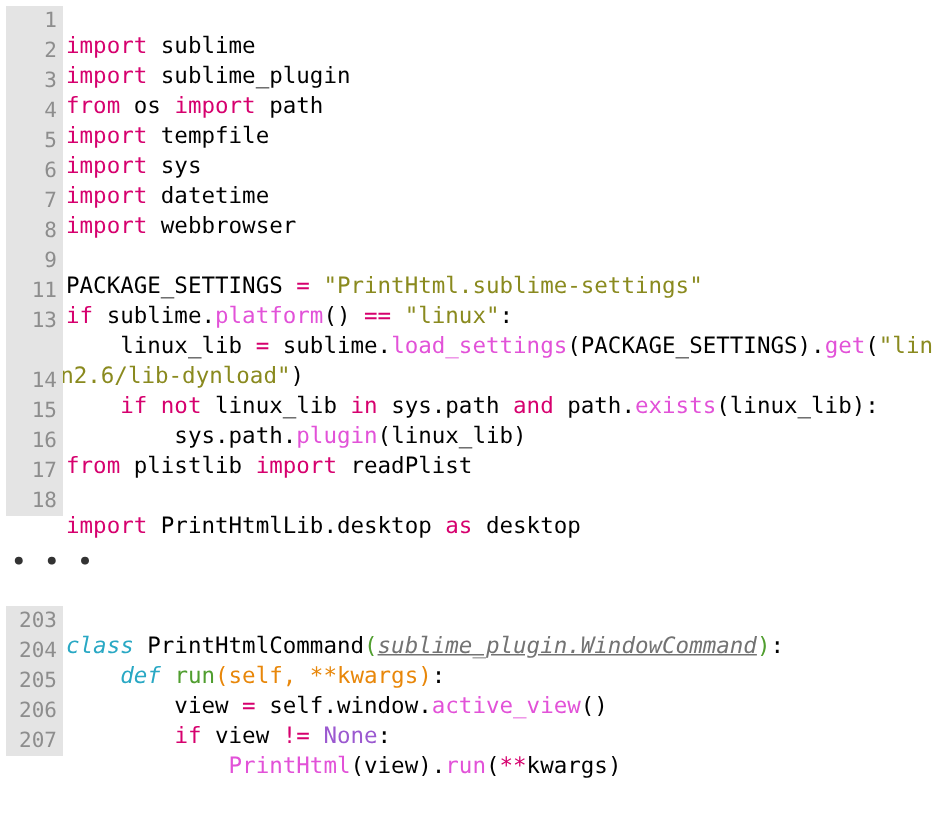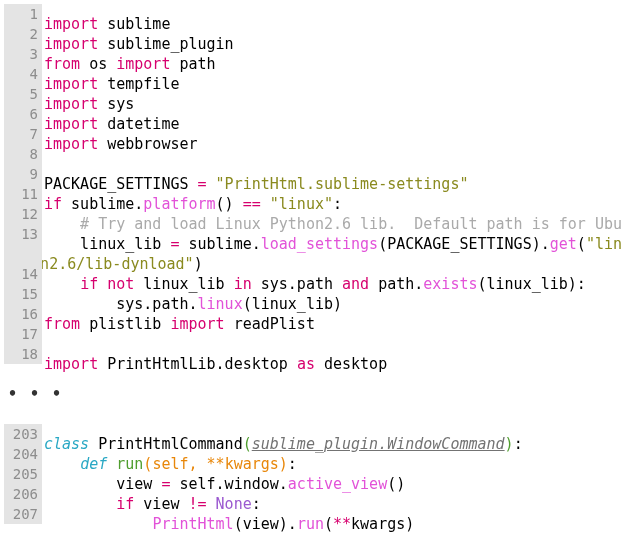--- a/index.html
+++ b/index.html
@@ -38,21 +38,21 @@
     box-sizing: border-box;
     padding-right: 4px;
     font-size: 14px;
     line-height: 20px;
     z-index: 1;
   }
   .gutter.blank-num { color: transparent; }
   .code-text {
     position: absolute;
     left: 44px;
-    top: 10px;
+    top: 16px;
     height: 20px;
     line-height: 20px;
     white-space: pre;
     color: #000000;
     letter-spacing: 0px;
   }
   .code-text.wrapped { left: 4px; }
 
   .ellipsis-row {
     height: 20px;
@@ -140,43 +140,39 @@
       <span class="gutter">9</span>
       <span class="code-text"><span class="plain">PACKAGE_SETTINGS</span> <span class="op">=</span> <span class="str">"PrintHtml.sublime-settings"</span></span>
     </div>
 
 
     <div class="code-row">
       <span class="gutter">11</span>
       <span class="code-text"><span class="kw">if</span> <span class="plain">sublime.</span><span class="fn">platform</span><span class="paren">()</span> <span class="op">==</span> <span class="str">"linux"</span><span class="plain">:</span></span>
     </div>
 
-    <div class="code-row">
-      <span class="gutter">12</span>
-      <span class="code-text"><span class="com">    # Try and load Linux Python2.6 lib.  Default path is for Ubu</span></span>
-    </div>
 
     <div class="code-row">
       <span class="gutter">13</span>
       <span class="code-text"><span class="plain">    linux_lib</span> <span class="op">=</span> <span class="plain">sublime.</span><span class="fn">load_settings</span><span class="paren">(</span><span class="plain">PACKAGE_SETTINGS</span><span class="paren">)</span><span class="plain">.</span><span class="fn">get</span><span class="paren">(</span><span class="str">"lin</span></span>
     </div>
 
     <div class="code-row">
       <span class="gutter blank-num"></span>
       <span class="code-text wrapped"><span class="str">ython2.6/lib-dynload"</span><span class="paren">)</span></span>
     </div>
 
     <div class="code-row">
       <span class="gutter">14</span>
       <span class="code-text"><span class="plain">    </span><span class="kw">if</span> <span class="kw">not</span> <span class="plain">linux_lib</span> <span class="kw">in</span> <span class="plain">sys.path</span> <span class="kw">and</span> <span class="plain">path.</span><span class="fn">exists</span><span class="paren">(</span><span class="plain">linux_lib</span><span class="paren">)</span><span class="plain">:</span></span>
     </div>
 
     <div class="code-row">
       <span class="gutter">15</span>
-      <span class="code-text"><span class="plain">        sys.path.</span><span class="fn">linux</span><span class="paren">(</span><span class="plain">linux_lib</span><span class="paren">)</span></span>
+      <span class="code-text"><span class="plain">        sys.path.</span><span class="fn">plugin</span><span class="paren">(</span><span class="plain">linux_lib</span><span class="paren">)</span></span>
     </div>
 
     <div class="code-row">
       <span class="gutter">16</span>
       <span class="code-text"><span class="kw">from</span> <span class="plain">plistlib</span> <span class="kw">import</span> <span class="plain">readPlist</span></span>
     </div>
 
     <div class="code-row">
       <span class="gutter">17</span>
       <span class="code-text"></span>

